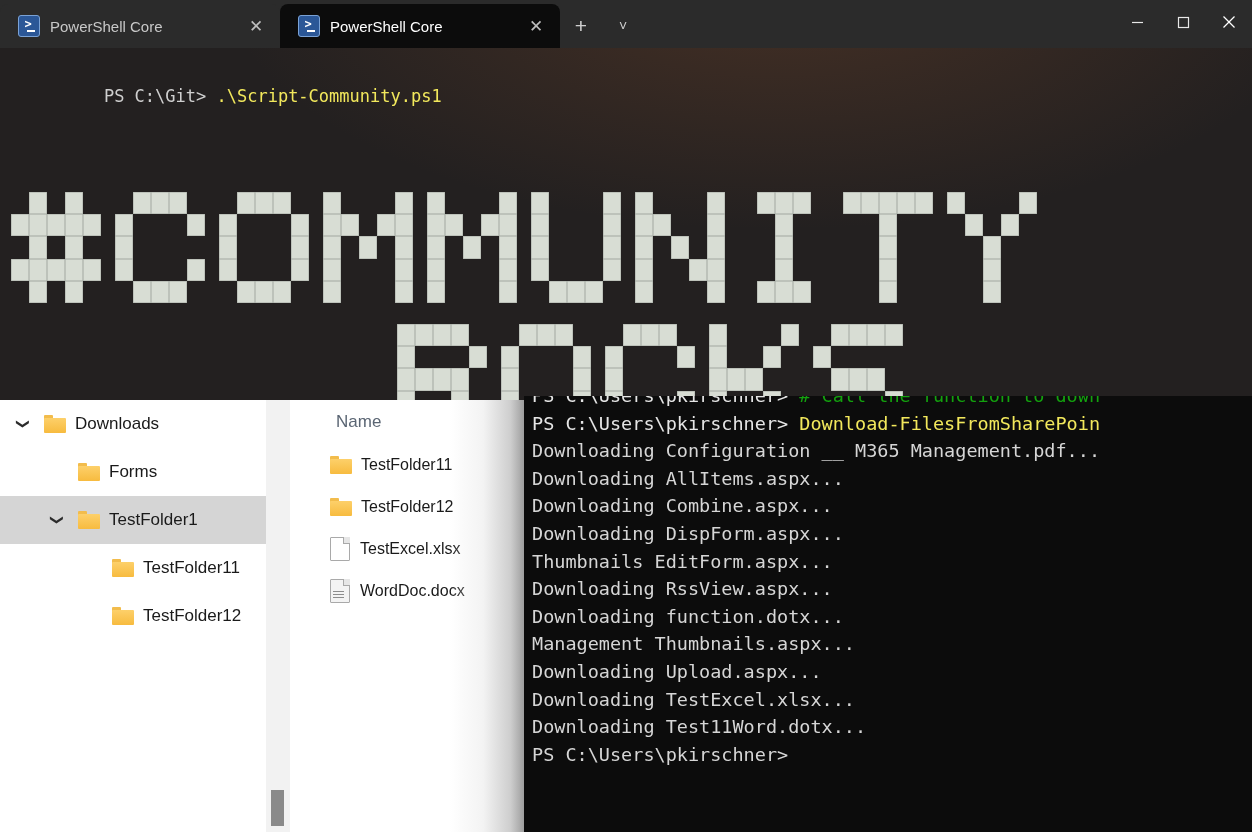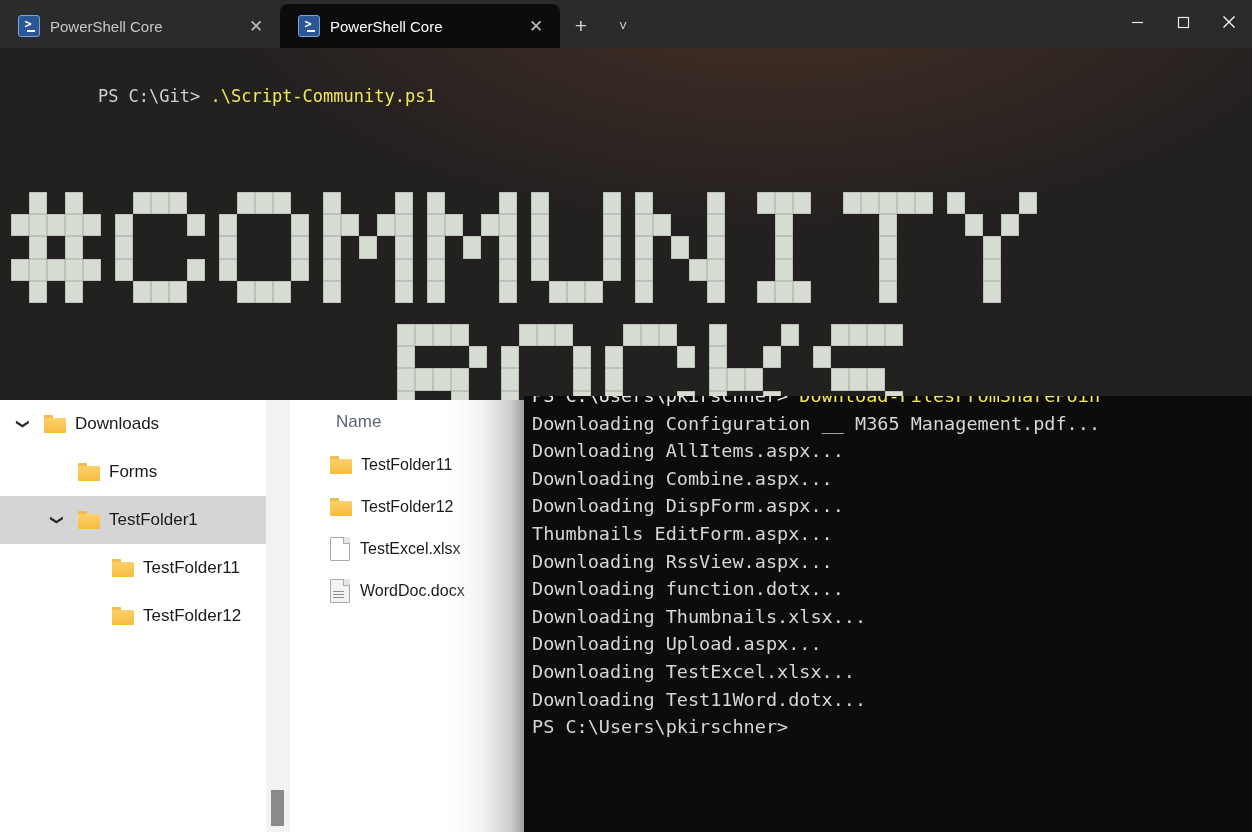--- a/index.html
+++ b/index.html
@@ -73,21 +73,21 @@
     background:
       radial-gradient(900px 420px at 62% -10%, rgba(120,72,44,0.42), rgba(120,72,44,0) 62%),
       radial-gradient(700px 500px at 4% 96%, rgba(118,70,44,0.30), rgba(118,70,44,0) 64%),
       #232020;
     overflow:hidden;
   }
   .term-line {
     font-family:"DejaVu Sans Mono", monospace;
     font-size:17px; line-height:28px;
     white-space:pre; color:#cccccc;
-    padding-left:16px;
+    padding-left:22px;
   }
   .c-path { color:#cfcfcf; }
   .c-yellow { color:#f2e85c; }
 
   
   .banner { position:absolute; left:0; top:96px; width:1252px; }
 
   
   .art { position:absolute; }
   .art .cell {
@@ -506,29 +506,30 @@
             </span>
             <span>WordDoc.docx</span>
           </div>
         </div>
       <div class="list-shadow"></div>
     </div>
   </div>
 
   <div class="term2">
     <div class="term2-inner" id="t2">
+        <div class="t2-line"><span class="t2-white">PS C:\Users\pkirschner&gt; </span><span class="t2-green"># Call the function to down</span></div>
         <div class="t2-line"><span class="t2-white">PS C:\Users\pkirschner&gt; </span><span class="t2-yellow">Download-FilesFromSharePoin</span></div>
         <div class="t2-line">Downloading Configuration __ M365 Management.pdf...</div>
         <div class="t2-line">Downloading AllItems.aspx...</div>
         <div class="t2-line">Downloading Combine.aspx...</div>
         <div class="t2-line">Downloading DispForm.aspx...</div>
         <div class="t2-line">Thumbnails EditForm.aspx...</div>
         <div class="t2-line">Downloading RssView.aspx...</div>
         <div class="t2-line">Downloading function.dotx...</div>
-        <div class="t2-line">Downloading Thumbnails.xlsx...</div>
+        <div class="t2-line">Management Thumbnails.aspx...</div>
         <div class="t2-line">Downloading Upload.aspx...</div>
         <div class="t2-line">Downloading TestExcel.xlsx...</div>
         <div class="t2-line">Downloading Test11Word.dotx...</div>
         <div class="t2-line">PS C:\Users\pkirschner&gt;</div>
       </div>
   </div>
 
 </div>
 
 </body></html>

